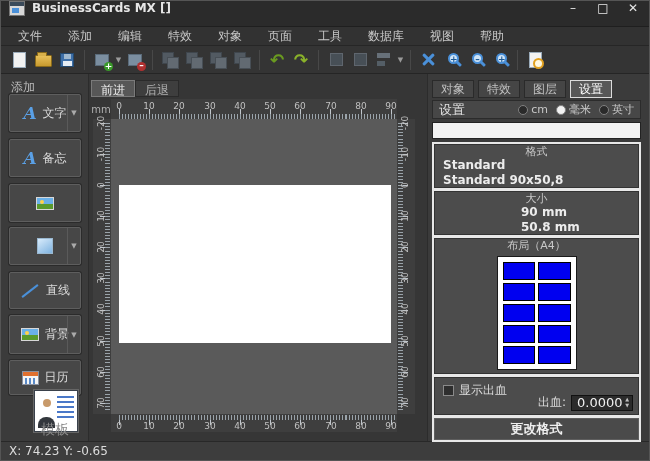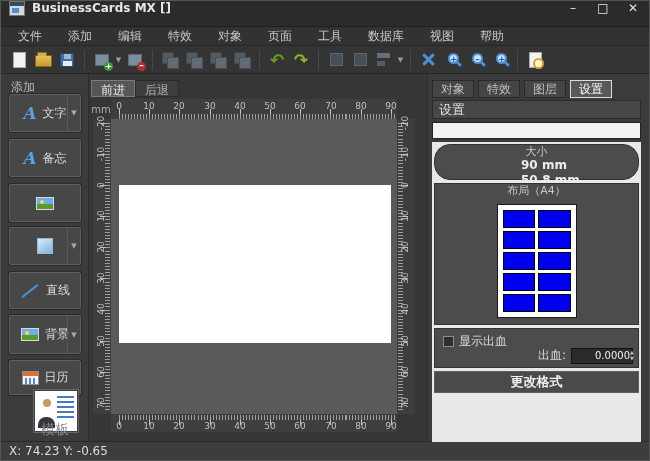--- a/index.html
+++ b/index.html
@@ -154,37 +154,37 @@
   .radio { width:10px; height:10px; border-radius:50%; background:#2a2a2a; border:1px solid #808080; }
   .radio.sel { background:#f2f2f2; }
   .white-strip { position:absolute; top:48px; left:4px; right:8px; height:17px; background:#f2f2f2;
     border:1px solid #222; }
   .pcontainer { position:absolute; top:68px; left:4px; right:8px; height:300px; background:#e8e8e8;
     padding:2px; display:flex; flex-direction:column; gap:3px; }
   .sec { background:#4c4c4c; border:1px solid #333; }
   .sec-head { text-align:center; font-size:11px; color:#c8c8c8; height:14px; line-height:14px; }
   .frow { font-size:12px; font-weight:bold; color:#ececec; padding:0 8px; height:13px; line-height:13px; }
   .sec-format { height:44px; }
-  .sec-size { height:36px;border-radius:16px; }
+  .sec-size { height:44px; }
   .srow { display:flex; font-size:12px; font-weight:bold; color:#ececec; height:13px; line-height:13px; }
   .slabel { width:86px; padding-left:20px;margin-top:36px; }
   .sec-layout { height:142px; display:flex; flex-direction:column; }
   .layout-body { flex:1; display:flex; align-items:center; justify-content:center; }
   .layout-page { width:80px; height:114px; background:#fff; border:1px solid #1a1a1a;
     padding:5px; display:grid; grid-template-columns:1fr 1fr; grid-template-rows:repeat(5,1fr); gap:3px; }
   .cell { background:#0000f0; border:1px solid #000; }
   .sec-bleed { height:40px; position:relative; }
   .cbrow { position:absolute; top:4px; left:8px; display:flex; align-items:center; gap:5px;
     font-size:12px; color:#dcdcdc; }
   .cb { width:11px; height:11px; background:#2e2e2e; border:1px solid #8a8a8a; }
   .bleedrow { position:absolute; bottom:3px; right:5px; display:flex; align-items:center; gap:5px;
     font-size:12px; color:#dcdcdc; }
   .spin { width:62px; height:16px; background:#2b2b2b; border:1px solid #111; display:flex;
     align-items:center; }
-  .spin-val { flex:1; color:#f0f0f0; font-size:10px; padding-left:23px; }
+  .spin-val { flex:1; color:#f0f0f0; font-size:13px; padding-left:5px; }
   .spin-arrows { width:11px; display:flex; flex-direction:column; align-items:center;
     color:#c0c0c0; font-size:5px; line-height:5px; gap:1px; }
   .change-btn { height:22px; background:#4a4a4a; border:1px solid #5e5e5e; color:#efefef;
     font-size:13px; font-weight:bold; text-align:center; line-height:20px; }
 
   
   .statusbar { height:19px; background:#3d3d3d; border-top:1px solid #282828; display:flex;
     align-items:center; padding:0 8px; }
   .coords { color:#dcdcdc; font-size:12px; }
 </style>
@@ -394,25 +394,44 @@
     <div class="panel">
       <div class="ptabs">
         <div class="ptab">对象</div>
         <div class="ptab">特效</div>
         <div class="ptab">图层</div>
         <div class="ptab active">设置</div>
       </div>
 
       <div class="phead">
         <span class="phead-title">设置</span>
+        <span class="units">
+          <span class="unit">
+            <span class="radio"></span>
+            <span>cm</span>
+          </span>
+          <span class="unit">
+            <span class="radio sel"></span>
+            <span>毫米</span>
+          </span>
+          <span class="unit">
+            <span class="radio"></span>
+            <span>英寸</span>
+          </span>
+        </span>
       </div>
 
       <div class="white-strip"></div>
 
       <div class="pcontainer">
+        <div class="sec sec-format">
+          <div class="sec-head">格式</div>
+          <div class="frow">Standard</div>
+          <div class="frow" style="margin-top:2px">Standard 90x50,8</div>
+        </div>
 
         <div class="sec sec-size">
           <div class="sec-head">大小</div>
           <div class="srow">
             <span class="slabel">宽度</span>
             <span>90 mm</span>
           </div>
           <div class="srow" style="margin-top:2px">
             <span class="slabel">高度</span>
             <span>50.8 mm</span>

